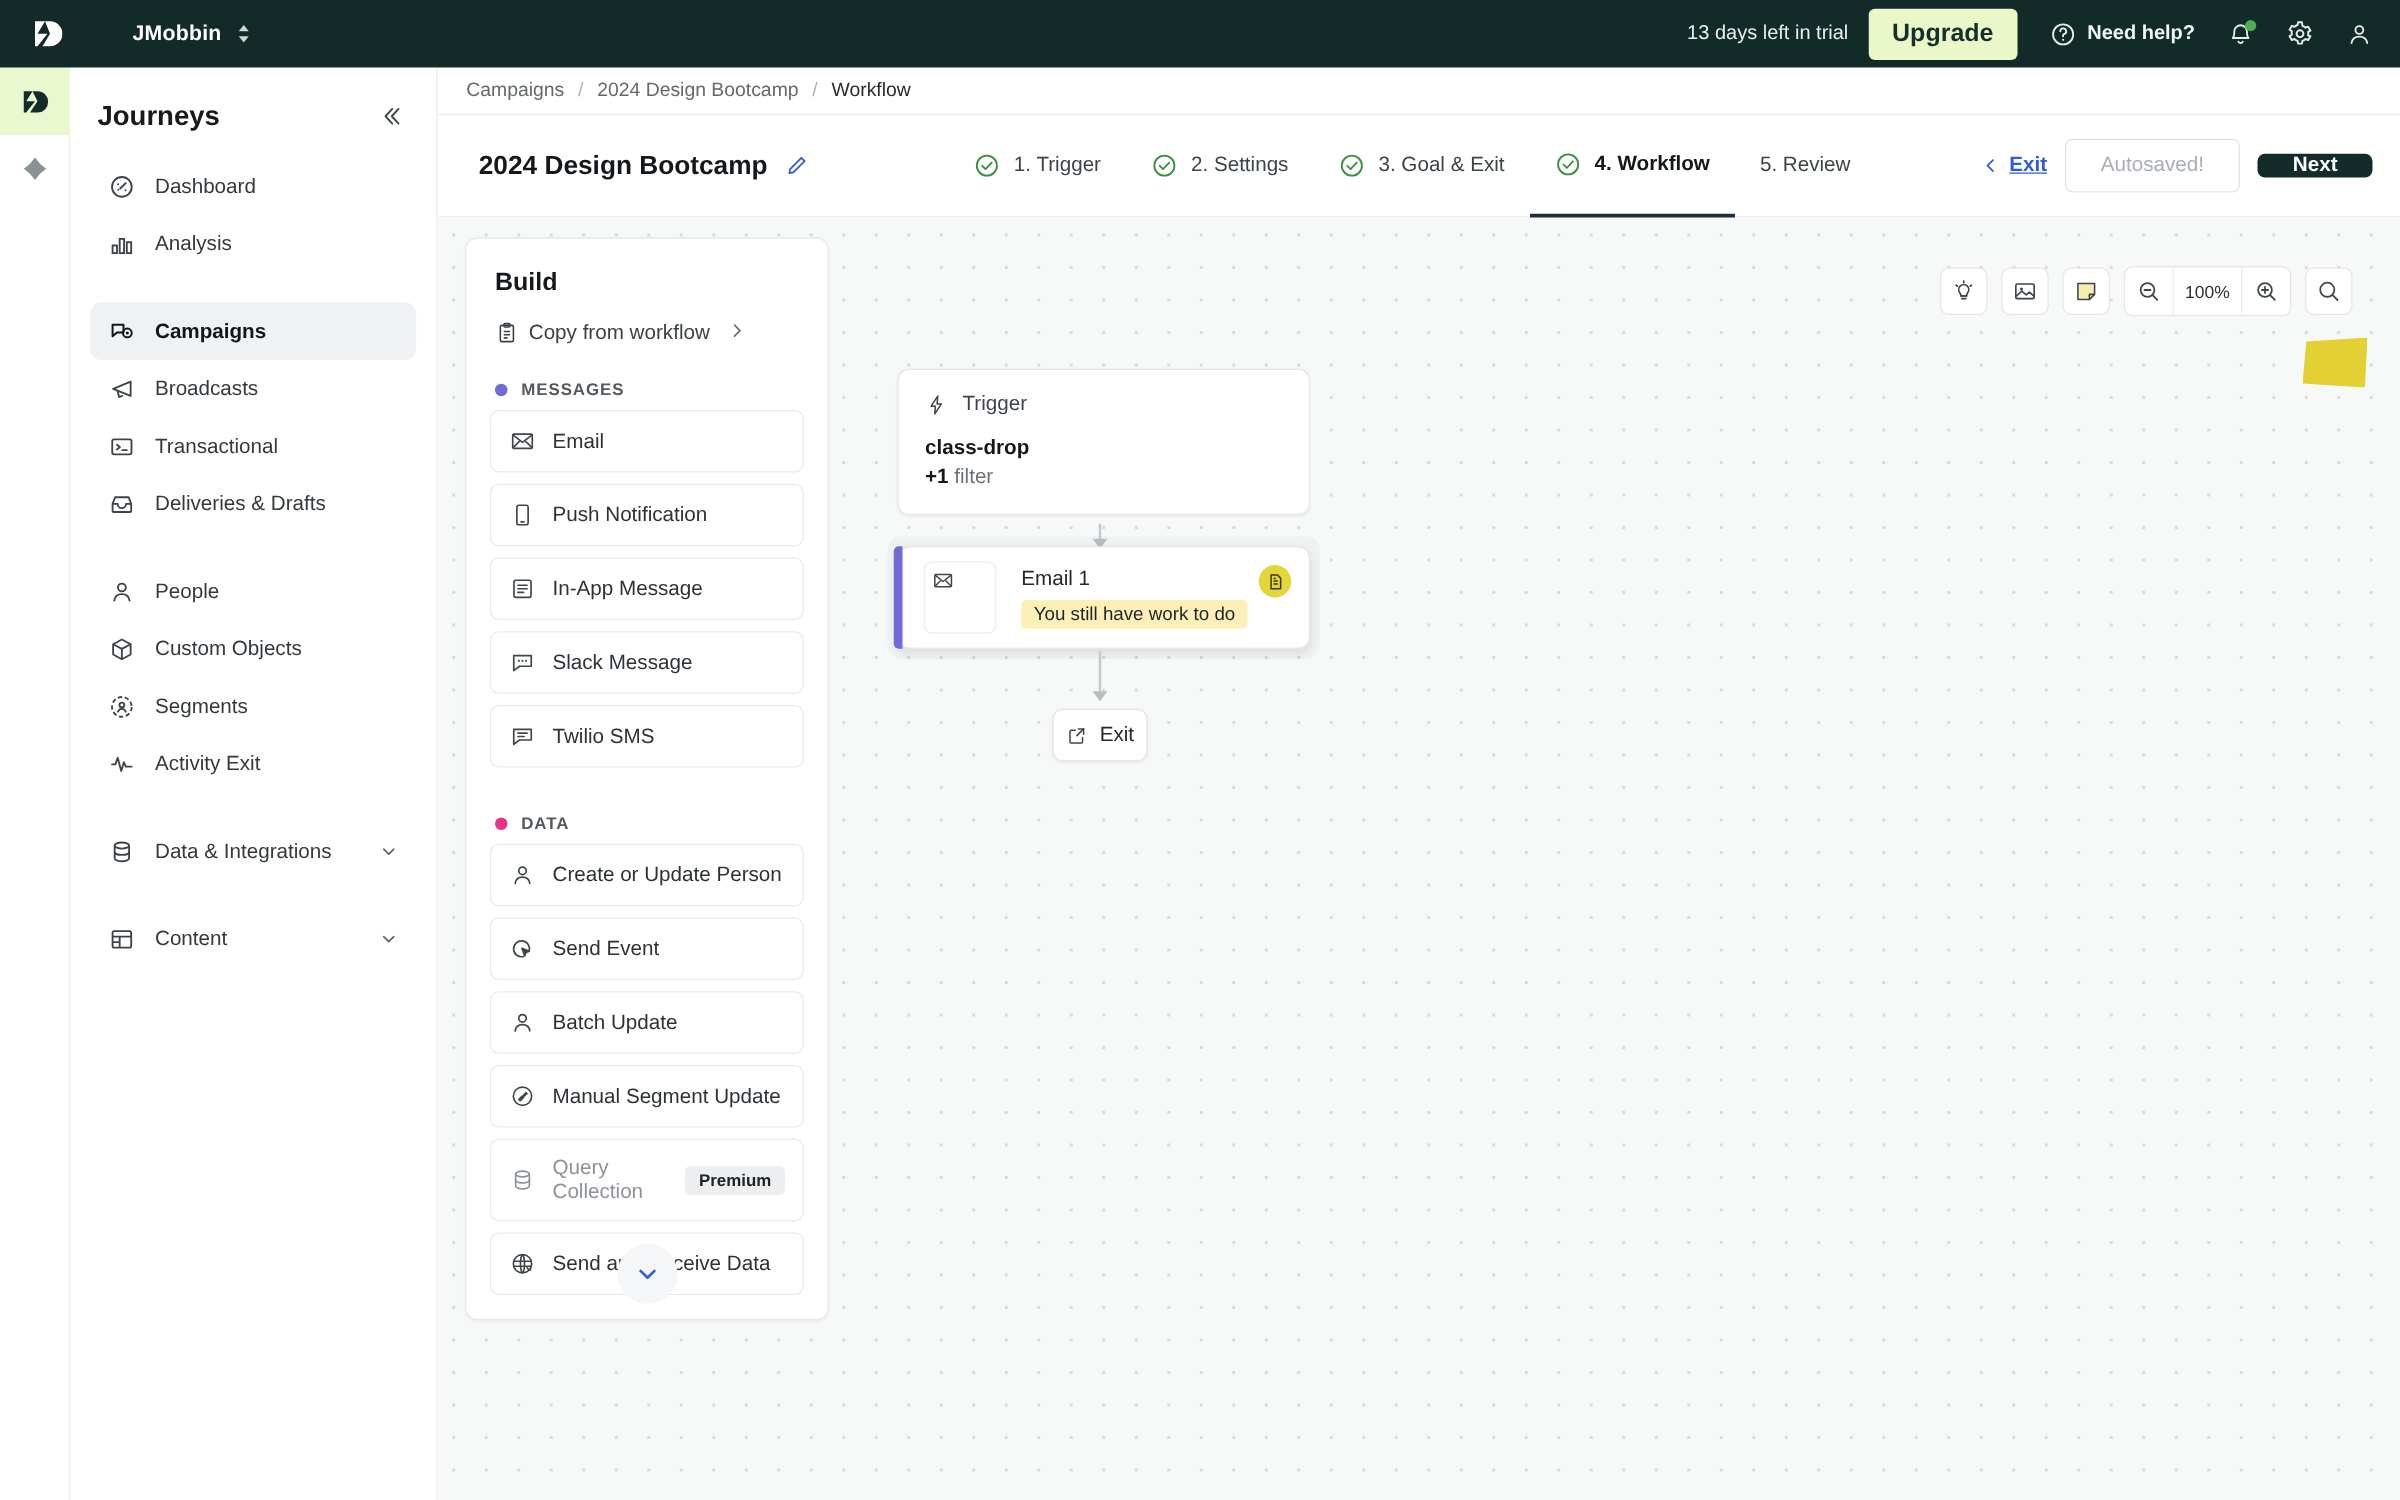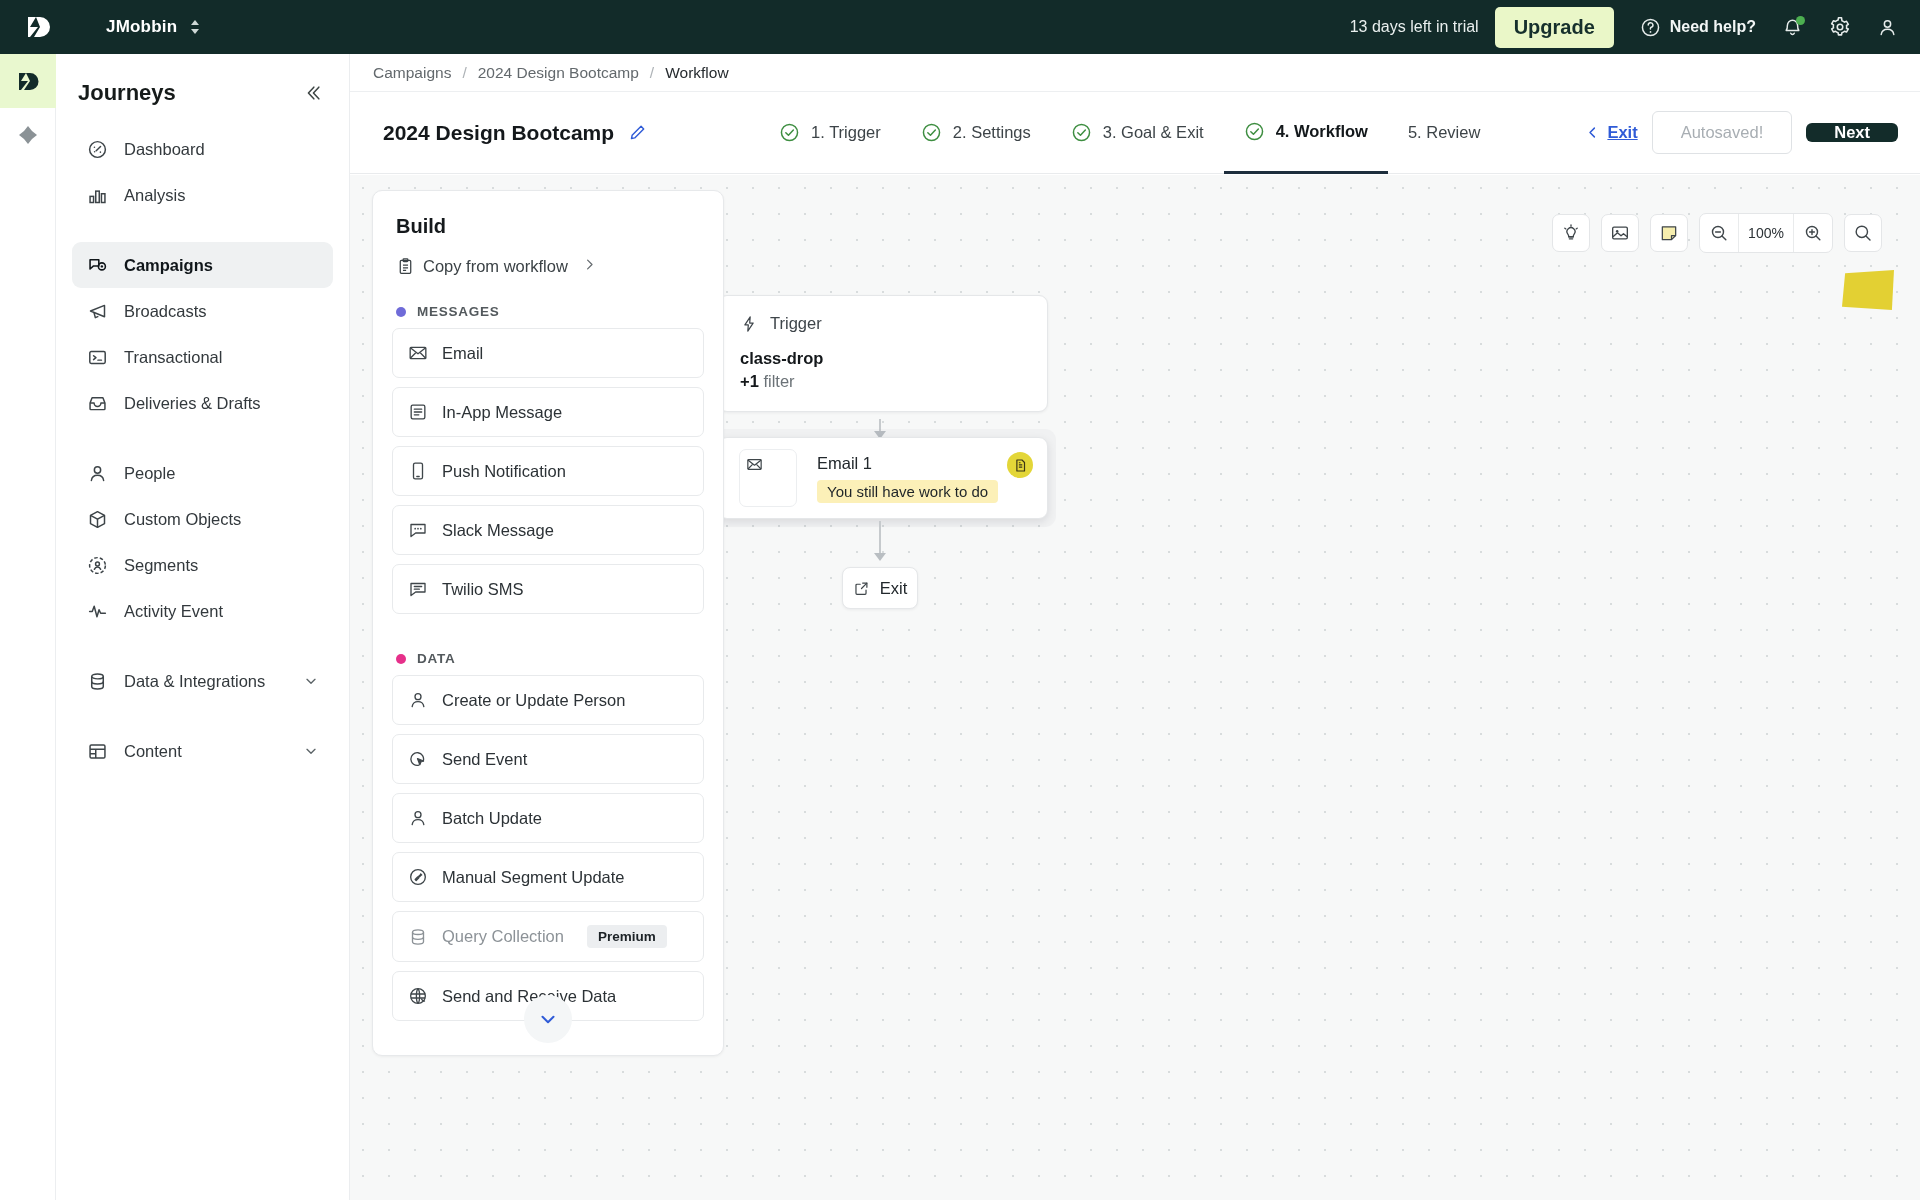--- a/index.html
+++ b/index.html
@@ -100,21 +100,21 @@
     font-size: 16.5px; padding: 11px 28px; background:#fff;
   }
   .next-btn {
     background: #132c2a; color:#fff; border:none; border-radius: 6px;
     font-size: 16.5px; font-weight: 700; padding: 0 28px; cursor: pointer;
     font-family: inherit;
   }
 
   
   #build {
-    position: absolute; top: 190px; left: 372px; width: 352px; height: 866px;
+    position: absolute; top: 190px; left: 372px; width: 291px; height: 866px;
     background: #fff; border: 1px solid #e7e9eb; border-radius: 10px;
     box-shadow: 0 1px 3px rgba(0,0,0,.05); z-index: 15; overflow: hidden;
   }
   .build-title { font-size: 20px; font-weight: 700; color:#15191c; padding: 24px 0 0 23px;}
   .copy-wf {
     display:flex; align-items:flex-start; gap:8px; padding: 19px 23px 0 23px;
     font-size: 16.5px; color: #3b4246; cursor: pointer;
   }
   .copy-wf .arrow { margin-left: 6px; color:#666c70; display:flex;}
   .cat { display:flex; align-items:center; gap:11px; padding: 28px 0 9px 23px; }
@@ -394,21 +394,21 @@
       </span>
     <span>Segments</span>
   </div>
 
   <div class="nav-item">
     <span class="nv-ico">
         <svg width="21" height="21" viewBox="0 0 24 24" fill="none" stroke="#3d4448" stroke-width="1.7" stroke-linecap="round" stroke-linejoin="round">
           <path d="M3 12h3l2.2-6 3.2 12 2.4-8 1.8 4h5.4"></path>
         </svg>
       </span>
-    <span>Activity Event</span>
+    <span>Activity Exit</span>
   </div>
 
   <div class="nav-gap"></div>
 
   <div class="nav-item">
     <span class="nv-ico">
         <svg width="21" height="21" viewBox="0 0 24 24" fill="none" stroke="#3d4448" stroke-width="1.7">
           <ellipse cx="12" cy="6.2" rx="6.6" ry="2.8"></ellipse>
           <path d="M5.4 6.2v11.6c0 1.5 3 2.8 6.6 2.8s6.6-1.3 6.6-2.8V6.2"></path>
           <path d="M5.4 12c0 1.6 3 2.8 6.6 2.8s6.6-1.2 6.6-2.8"></path>
@@ -652,34 +652,34 @@
           <rect x="2.6" y="5.2" width="18.8" height="13.6" rx="1"></rect>
           <path d="M2.8 5.8 L12 13 L21.2 5.8"></path>
           <path d="M2.8 18.2 L9.3 11.8M21.2 18.2 L14.7 11.8"></path>
         </svg>
       </span>
     <span>Email</span>
   </div>
   <div class="blk">
     <span class="bi">
         <svg width="20" height="20" viewBox="0 0 24 24" fill="none" stroke="#3f464a" stroke-width="1.6">
+          <rect x="6.6" y="2.6" width="10.8" height="18.8" rx="2"></rect>
+          <path d="M10.6 18.6h2.8" stroke-linecap="round"></path>
+        </svg>
+      </span>
+    <span>Push Notification</span>
+  </div>
+  <div class="blk">
+    <span class="bi">
+        <svg width="20" height="20" viewBox="0 0 24 24" fill="none" stroke="#3f464a" stroke-width="1.6">
           <rect x="3.8" y="3.8" width="16.4" height="16.4" rx="1.8"></rect>
           <path d="M7.6 8.6h8.8M7.6 12h8.8M7.6 15.4h5.4" stroke-linecap="round"></path>
         </svg>
       </span>
     <span>In-App Message</span>
-  </div>
-  <div class="blk">
-    <span class="bi">
-        <svg width="20" height="20" viewBox="0 0 24 24" fill="none" stroke="#3f464a" stroke-width="1.6">
-          <rect x="6.6" y="2.6" width="10.8" height="18.8" rx="2"></rect>
-          <path d="M10.6 18.6h2.8" stroke-linecap="round"></path>
-        </svg>
-      </span>
-    <span>Push Notification</span>
   </div>
   <div class="blk">
     <span class="bi">
         <svg width="20" height="20" viewBox="0 0 24 24" fill="none" stroke="#3f464a" stroke-width="1.6" stroke-linejoin="round">
           <path d="M3.6 5.4h16.8v10.2H9.2l-5.6 4.2Z"></path>
           <circle cx="8.6" cy="10.4" r="1" fill="#3f464a" stroke="none"></circle>
           <circle cx="12" cy="10.4" r="1" fill="#3f464a" stroke="none"></circle>
           <circle cx="15.4" cy="10.4" r="1" fill="#3f464a" stroke="none"></circle>
         </svg>
       </span>

